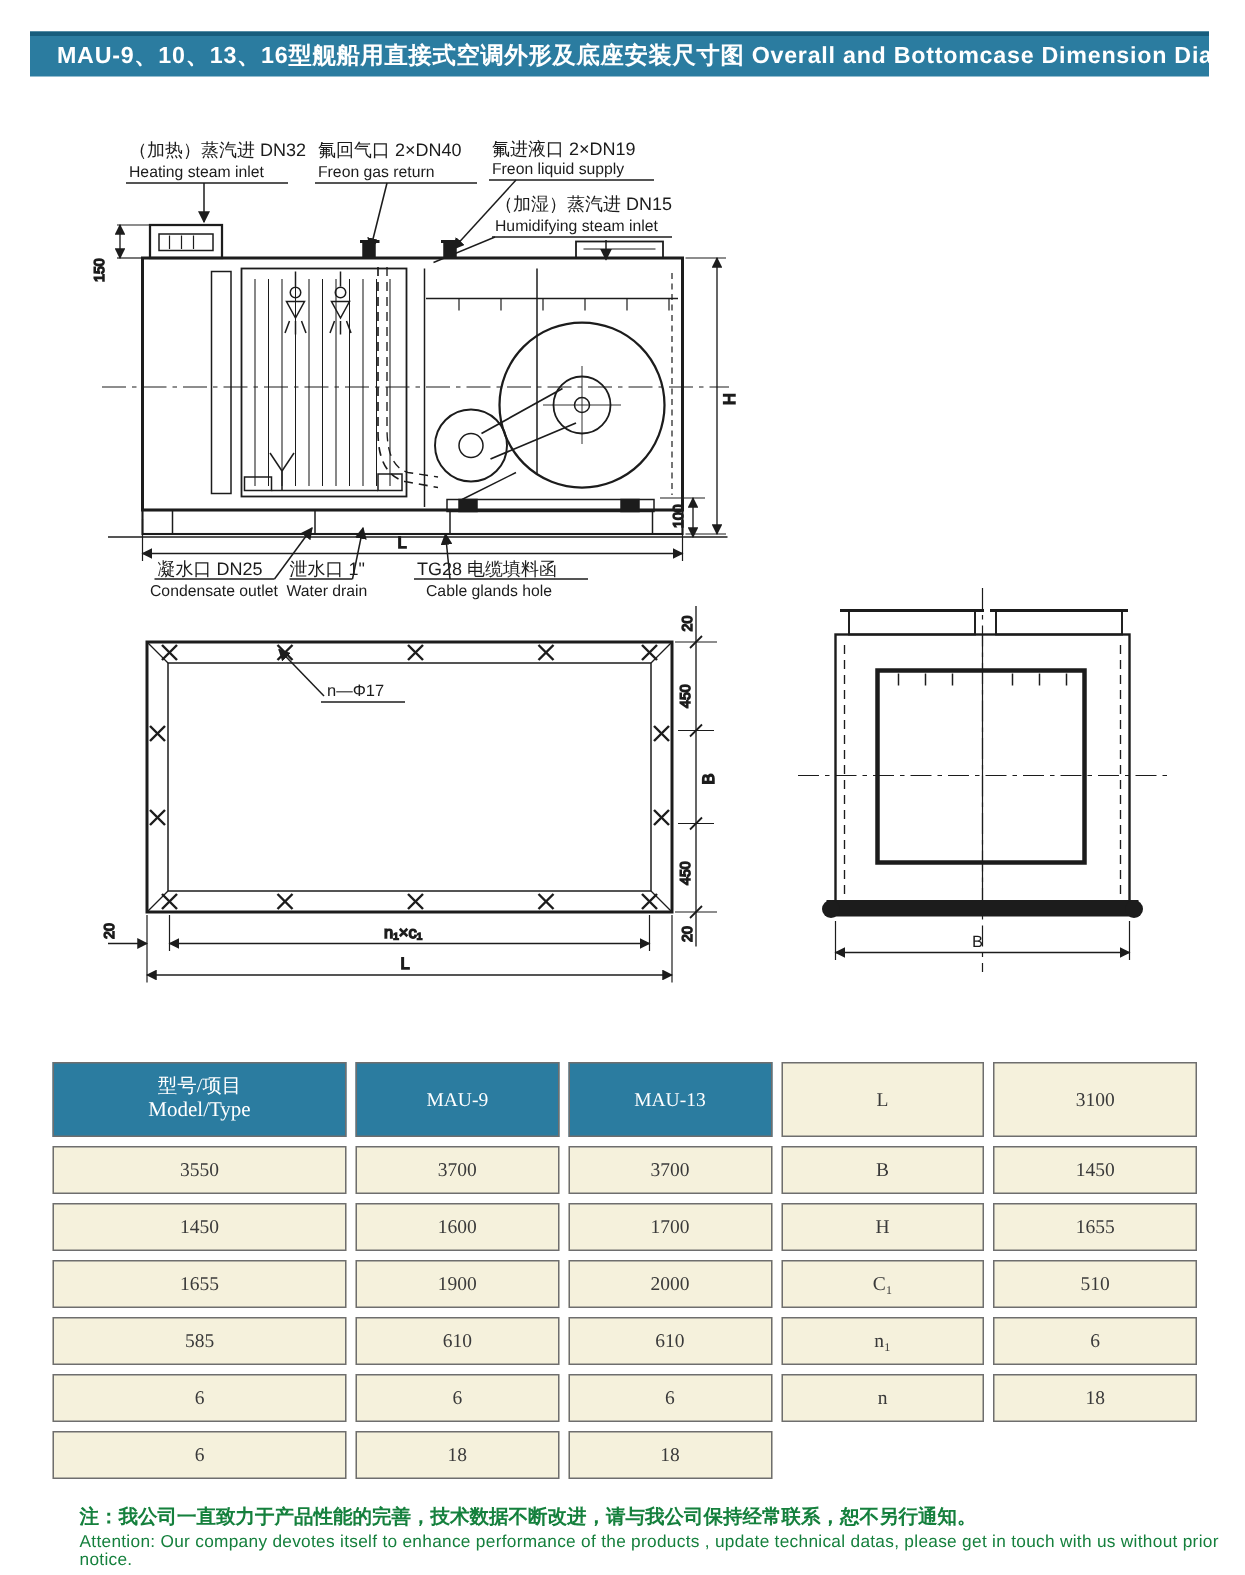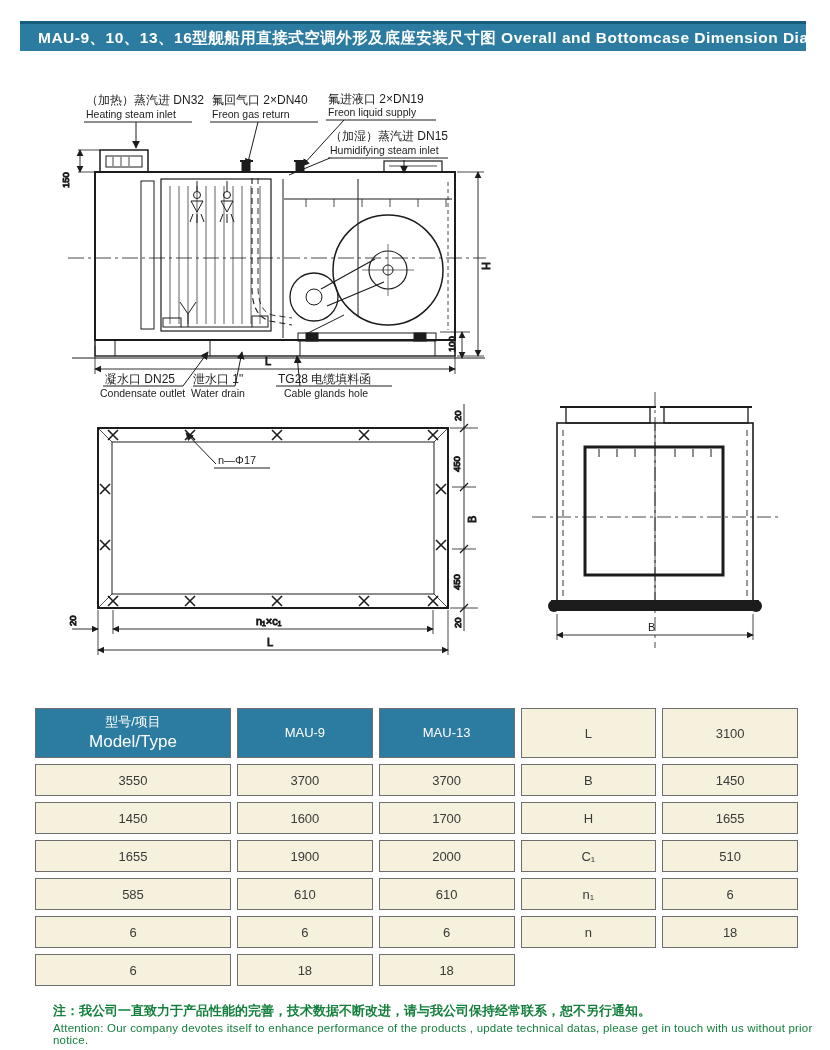--- a/index.html
+++ b/index.html
@@ -6,25 +6,25 @@
   .page{position:relative;width:830px;height:1050px;background:#ffffff;
         font-family:"Liberation Sans",sans-serif;overflow:hidden;}
   .titlebar{position:absolute;left:20px;top:21px;width:786px;height:30px;
         background:#2b7ca0;border-top:3px solid #175d7d;box-sizing:border-box;
         color:#ffffff;font-weight:bold;font-size:15.5px;line-height:27px;
         padding-left:18px;letter-spacing:0.5px;white-space:nowrap;}
   .drawing{position:absolute;left:0;top:56px;width:730px;height:648px;}
   .drawing svg{display:block;}
   .dim-table{position:absolute;left:35px;top:708px;width:763px;
         display:grid;grid-template-columns:196px 1fr 1fr 1fr 1fr;
-        grid-template-rows:50px repeat(6,32px);gap:6px;}
+        grid-template-rows:50px repeat(6,32px);gap:6px;font-family:Liberation Serif, serif;}
   .cell{display:flex;align-items:center;justify-content:center;
         border:1px solid #6e6e6e;box-sizing:border-box;font-size:13px;color:#3a3a3a;}
   .cell.head{background:#2b7ca0;color:#ffffff;flex-direction:column;line-height:1.25;}
-  .cell.head .sub{font-size:17px;}
+  .cell.head .sub{font-size:14px;}
   .cell.body{background:#f5f1dc;}
   .note{position:absolute;left:53px;top:1002px;width:780px;color:#15803d;}
   .note .cn{font-size:13px;font-weight:bold;margin:0 0 2px 0;}
   .note .en{font-size:11.5px;font-weight:normal;margin:0;letter-spacing:0.2px;}
   text{font-family:"Liberation Sans",sans-serif;fill:#1c1c1c;}
   .cjk{font-size:12px;}
   .en{font-size:10.5px;}
   .dim{font-size:11px;}
   .dimsm{font-size:9.5px;}
 </style>

